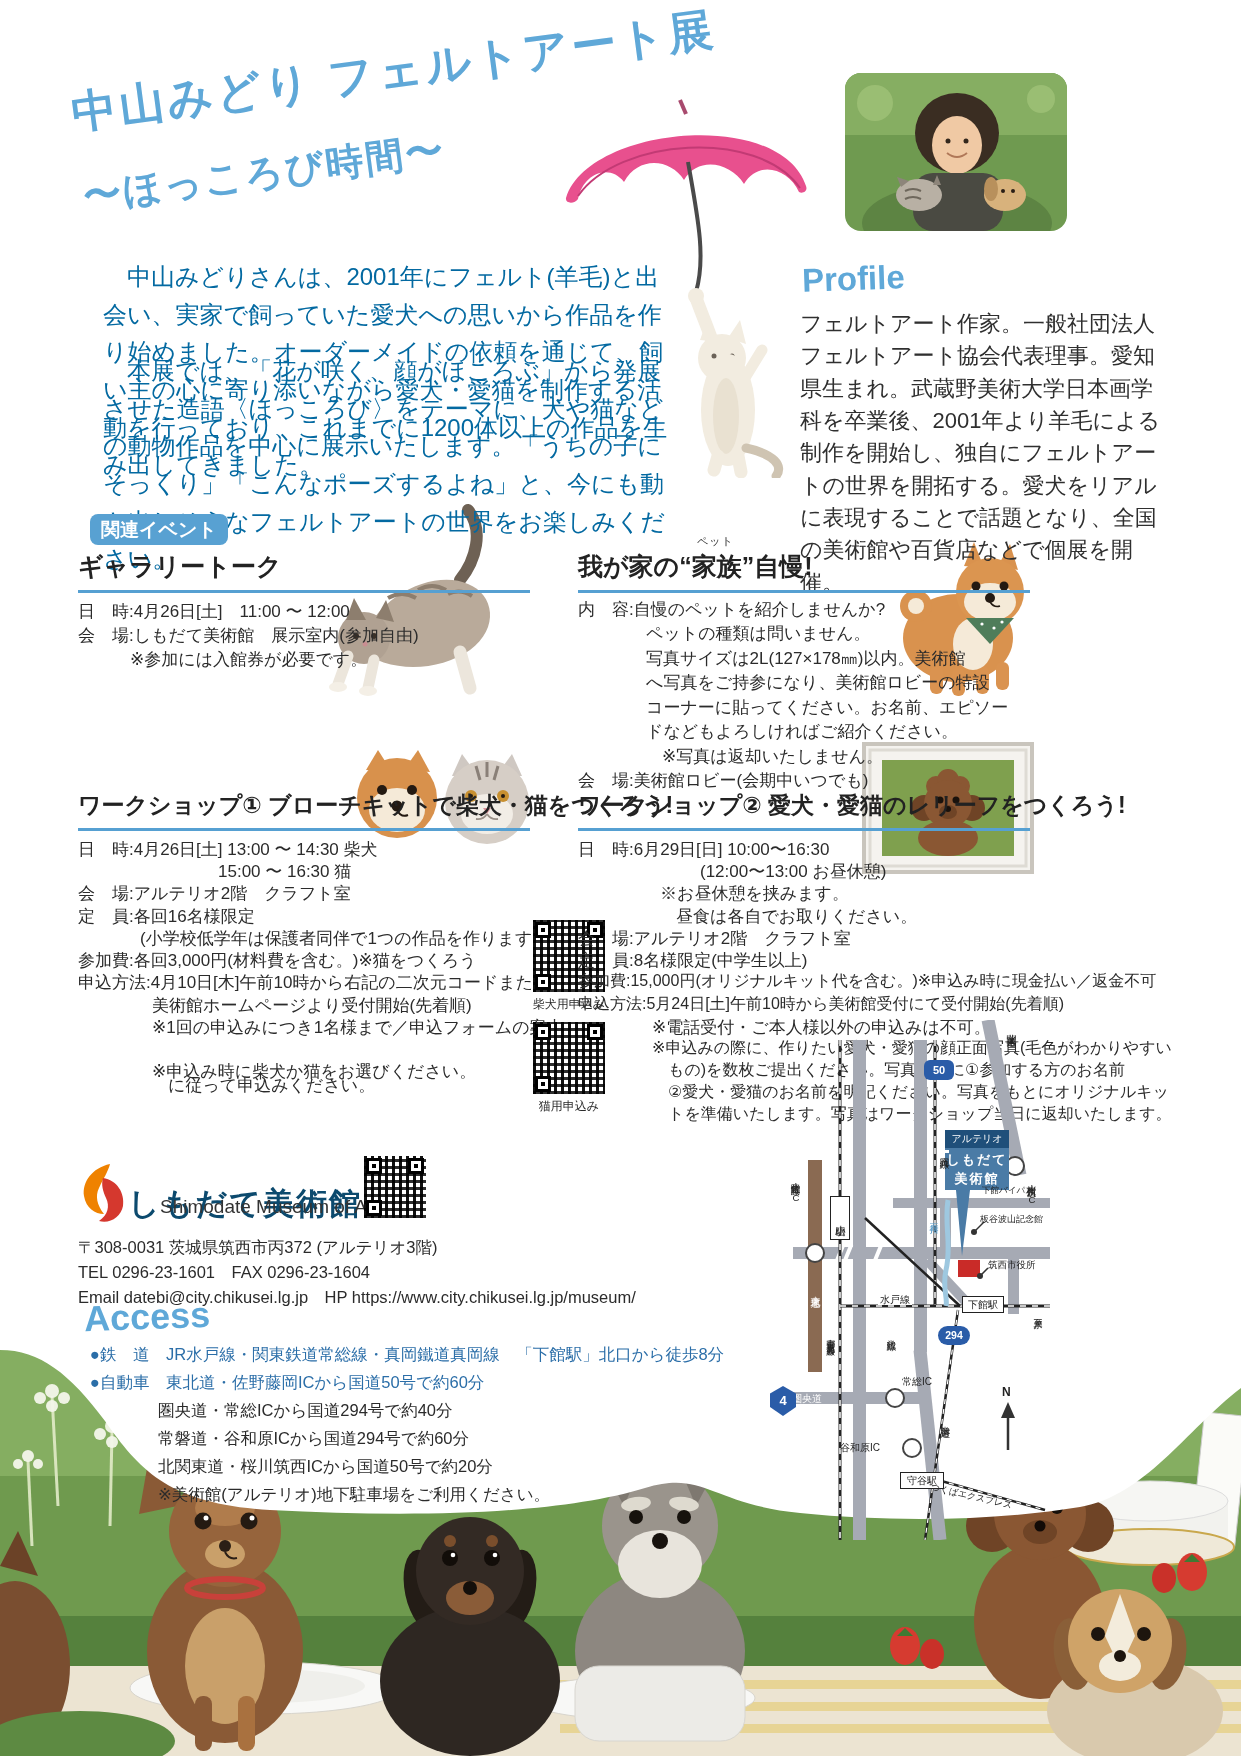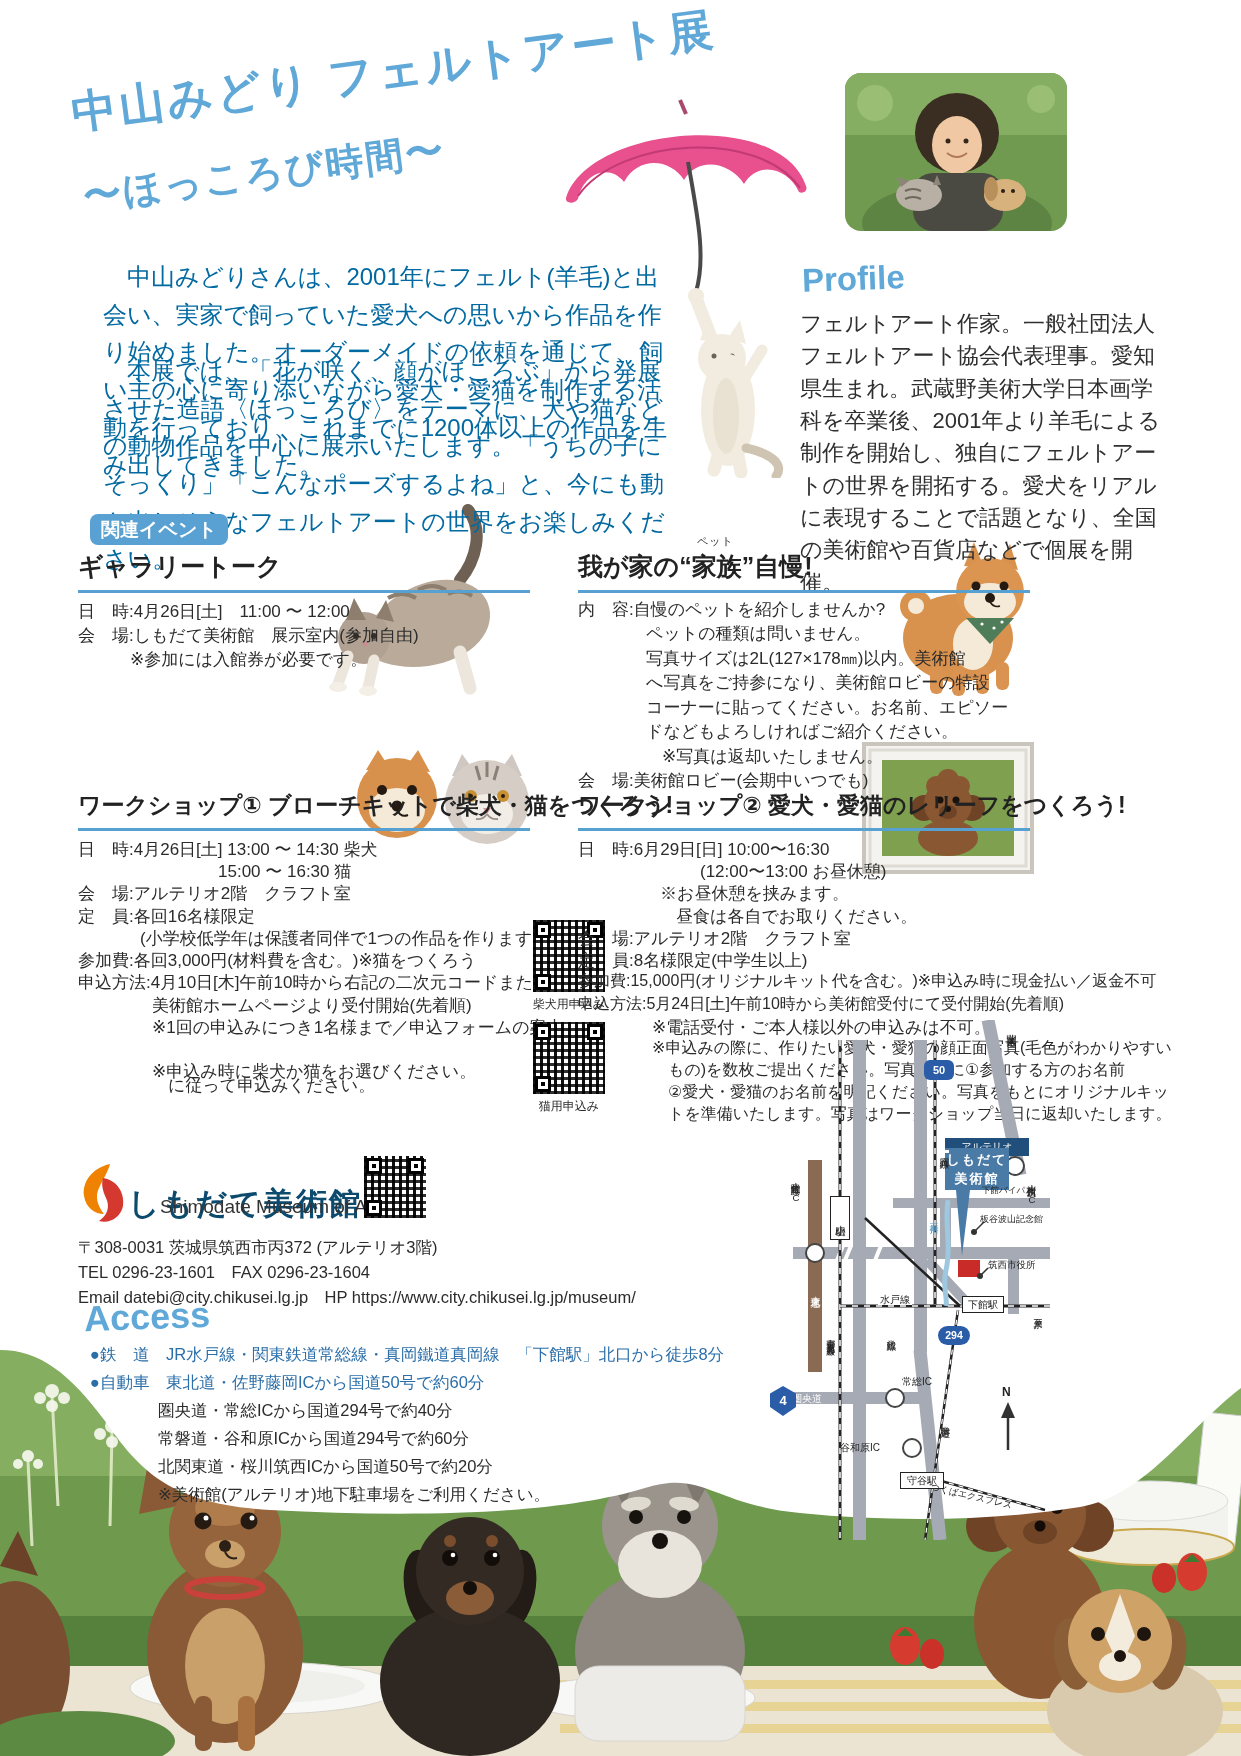--- a/index.html
+++ b/index.html
@@ -465,21 +465,21 @@
         <line x1="290" y1="256" x2="298" y2="248" stroke="#333" stroke-width="1.5"></line>
 
       <circle cx="125" cy="233" r="9" fill="#fff" stroke="#444" stroke-width="2"></circle>
       <circle cx="325" cy="146" r="9" fill="#fff" stroke="#444" stroke-width="2"></circle>
       <circle cx="205" cy="378" r="9" fill="#fff" stroke="#444" stroke-width="2"></circle>
       <circle cx="222" cy="428" r="9" fill="#fff" stroke="#444" stroke-width="2"></circle>
 
       <line x1="318" y1="430" x2="318" y2="392" stroke="#333" stroke-width="2.5"></line>
       <polygon points="318,382 311,398 325,398" fill="#333"></polygon>
     </svg>
-    <div class="mtagtop" style="left:255px; top:118px; width:84px; height:18px;">アルテリオ</div>
+    <div class="mtagtop" style="left:255px; top:110px; width:64px; height:18px;">アルテリオ</div>
     <div class="mtag" style="left:255px; top:128px; width:64px; height:42px;">
       <div>しもだて</div>
       <div>美術館</div>
     </div>
     <div class="lbl" style="left:292px; top:166px; font-size:8.5px;">下館バイパス</div>
     <div class="lbl vert" style="left:316px; top:6px;">北関東道</div>
     <div class="rbadge" style="left:234px; top:40px; width:30px; height:20px; border-radius:6px; font-size:11px; line-height:20px;">50</div>
     <div class="lbl" style="left:290px; top:195px; font-size:9px;">板谷波山記念館</div>
     <div class="lbl" style="left:298px; top:240px; font-size:9.5px;">筑西市役所</div>
     <div class="lbl vert" style="left:336px; top:158px; font-size:9.5px;">桜川筑西IC</div>

